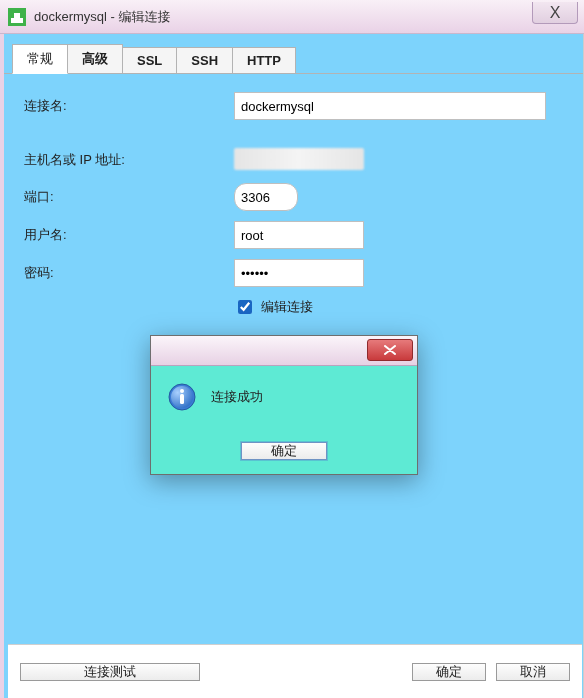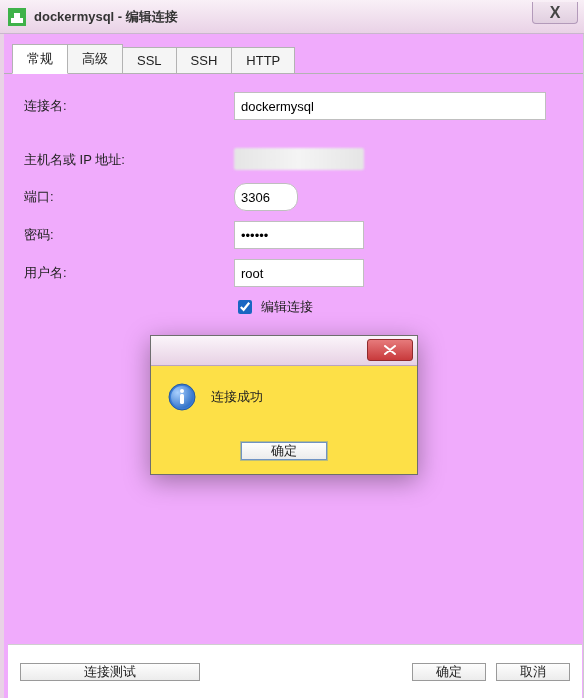--- a/index.html
+++ b/index.html
@@ -6,21 +6,20 @@
   body { margin: 0; background: #fff; width: 584px; height: 698px; overflow: hidden; position: relative; }
   .window { width: 584px; height: 698px; position: relative; }
 
   
   .titlebar {
     height: 34px;
     background: linear-gradient(to bottom, #f9f0f7 0%, #e9d2e6 100%);
     border-bottom: 1px solid #c9b7cd;
     display: flex; align-items: center;
     position: relative;
-    font-weight: bold;
   }
   .app-icon {
     width: 18px; height: 18px; margin: 0 8px 0 8px;
     display: inline-flex; align-items: center; justify-content: center;
   }
   .title-text { font-size: 13px; color: #333; }
   .close-btn {
     position: absolute; right: 6px; top: 2px; width: 46px; height: 22px;
     background: linear-gradient(to bottom, #f2e6f0, #e1cfe0);
     border: 1px solid #b39aba; border-top: none;
@@ -32,38 +31,39 @@
   
   .back-blur { position:absolute; top:0; left:0; right:0; height:34px; opacity:0.25;
     background: repeating-linear-gradient(90deg,#f3d0d9 0 30px,#ffffff 30px 70px,#d9e8f3 70px 110px,#fff1d9 110px 150px);
     filter: blur(2px);
     z-index:-1;
   }
 
   
   .client {
     position: absolute; top:34px; bottom:0; left:0; right:0;
-    background:#f0abfc;
+    background:#7dd3fc;
     border-left:4px solid #e9d2e6;
     border-right:1px solid #ccc;
   }
 
   
   .tabs { display:flex; align-items:flex-end; padding: 10px 8px 0 8px; height: 40px; border-bottom:1px solid #b3b3b3; position:relative;}
   .tab {
     padding: 5px 14px 5px 14px;
     font-size: 13px;
     color:#222;
     border:1px solid #b3b3b3;
     background:#f5f5f5;
     margin-right:0px;
     position:relative;
     top:1px;
     border-bottom:1px solid #b3b3b3;
     cursor:pointer;
+    font-weight:bold;
   }
   .tab + .tab { border-left:none; }
   .tab.active {
     background:#fff;
     border-bottom:1px solid #fff;
     z-index:2;
     font-weight:normal;
   }
 
   
@@ -107,21 +107,21 @@
   .btn.primary-wide { min-width: 180px; }
   .footer .spacer { flex:1; }
 
   
   .modal {
     position:absolute;
     left: 150px; top: 335px;
     width: 268px;
     border:1px solid #6e6e6e;
     box-shadow: 0 6px 24px rgba(0,0,0,0.35);
-    background:#fde047;
+    background:#5eead4;
     z-index:50;
   }
   .modal-title {
     height:30px;
     background: linear-gradient(to bottom,#fbf5fa,#e7d1e4);
     border-bottom:1px solid #b9a3be;
     position:relative;
   }
   .modal-close {
     position:absolute; right:4px; top:3px;
@@ -196,30 +196,30 @@
       </div>
 
       <div class="row">
         <div class="label">端口:</div>
         <div class="field">
           <input type="text" class="small" value="3306" style="">
         </div>
       </div>
 
       <div class="row">
+        <div class="label">用户名:</div>
+        <div class="field">
+          <input type="text" class="mid" value="root" style="">
+        </div>
+      </div>
+
+      <div class="row">
         <div class="label">密码:</div>
         <div class="field">
           <input type="text" class="mid" value="••••••" style="">
-        </div>
-      </div>
-
-      <div class="row">
-        <div class="label">用户名:</div>
-        <div class="field">
-          <input type="text" class="mid" value="root" style="">
         </div>
       </div>
 
       <div class="checkbox-row">
         <input type="checkbox" checked="" style="">
         <span>编辑连接</span>
       </div>
 
     </div>
 

